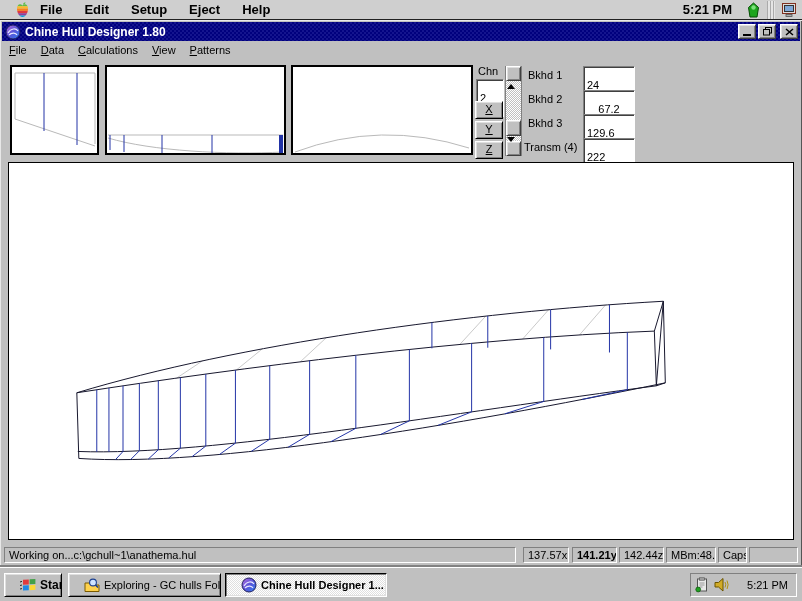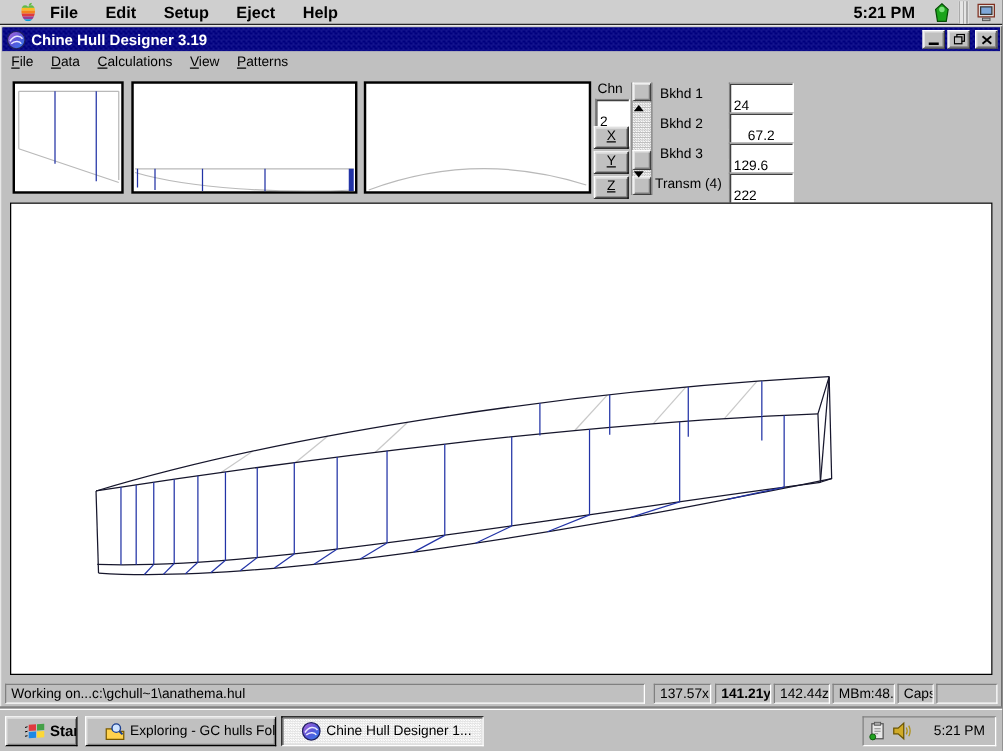--- a/index.html
+++ b/index.html
@@ -86,21 +86,21 @@
         border:1px solid; border-color:#808080 #fff #fff #808080; }
 
   
   .taskbar { position:absolute; left:0; top:567px; width:802px; height:34px; background:#c0c0c0;
              border-top:1px solid #fff; box-shadow:0 -2px 0 #818181; }
   .tkbtn { position:absolute; top:5px; height:24px; background:#c0c0c0; font-size:11px;
            display:flex; align-items:center; padding:0 15px; white-space:nowrap; overflow:hidden;
            border:1px solid; border-color:#fff #000 #000 #fff;
            box-shadow:inset 1px 1px 0 #dfdfdf, inset -1px -1px 0 #808080; cursor:default; }
   .tkbtn svg { margin-right:4px; flex:none; }
-  .tkbtn.active { font-weight:normal;
+  .tkbtn.active { font-weight:bold;
            border-color:#000 #fff #fff #000;
            box-shadow:inset 1px 1px 0 #808080, inset -1px -1px 0 #dfdfdf;
            background-image:repeating-conic-gradient(#fff 0% 25%, #dfdfdf 0% 50%);
            background-size:2px 2px; }
   .tkbtn.start { font-weight:bold; font-size:12px; }
   .tray { position:absolute; top:5px; left:690px; width:107px; height:24px; background:#c0c0c0;
           display:flex; align-items:center; font-size:11px;
           border:1px solid; border-color:#808080 #fff #fff #808080; }
   .tray svg { margin-left:4px; flex:none; }
   .tray .tclock { margin-left:auto; margin-right:8px; }
@@ -158,21 +158,21 @@
               <linearGradient id="ic" x1="0" y1="0" x2="1" y2="1">
             <stop offset="0" stop-color="#b86ee0"></stop>
                 <stop offset="0.5" stop-color="#5a55d8"></stop>
                 <stop offset="1" stop-color="#2d7ff0"></stop>
           </linearGradient>
             </defs>
           <circle cx="8" cy="8" r="7" fill="url(#ic)" stroke="#202060"></circle>
           <path d="M3,9 C6,4 11,4 13,7 M4,11 C7,8 11,9 12,11" stroke="#e8e8ff" stroke-width="1.2" fill="none"></path>
         </svg>
       </span>
-      <span>Chine Hull Designer 3.19</span>
+      <span>Chine Hull Designer 1.80</span>
       <span class="tbtns">
         <span class="tbtn">
             <span class="glyph-min"></span>
           </span>
         <span class="tbtn">
           <svg width="9" height="9">
             <rect x="2.5" y="0.5" width="6" height="5.5" fill="none" stroke="#000"></rect>
             <rect x="0.5" y="2.5" width="6" height="5.5" fill="#c0c0c0" stroke="#000"></rect>
           </svg>
         </span>

